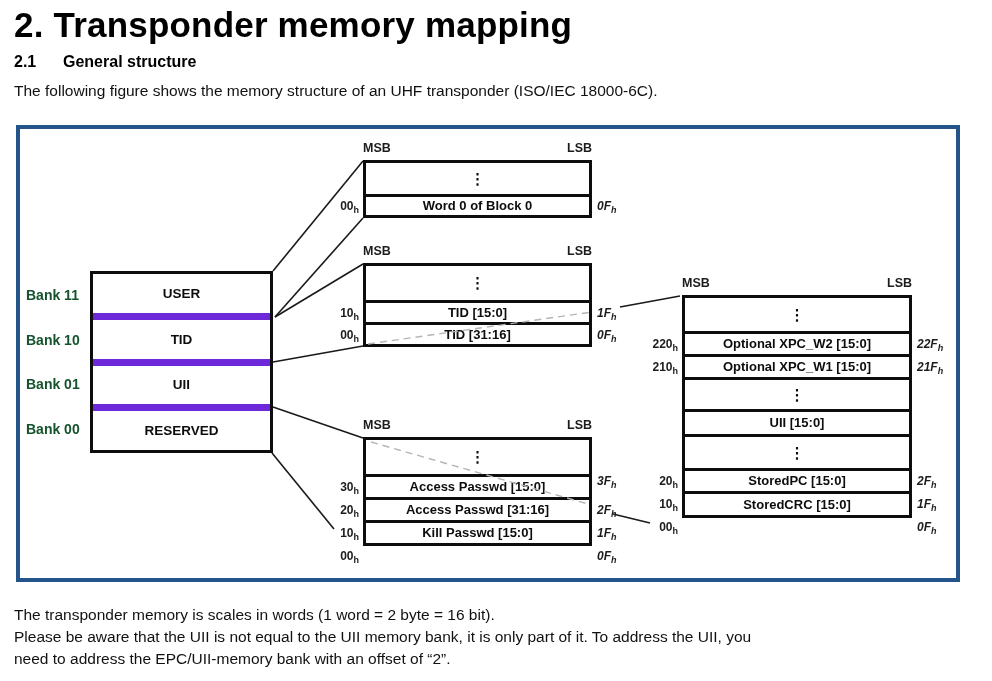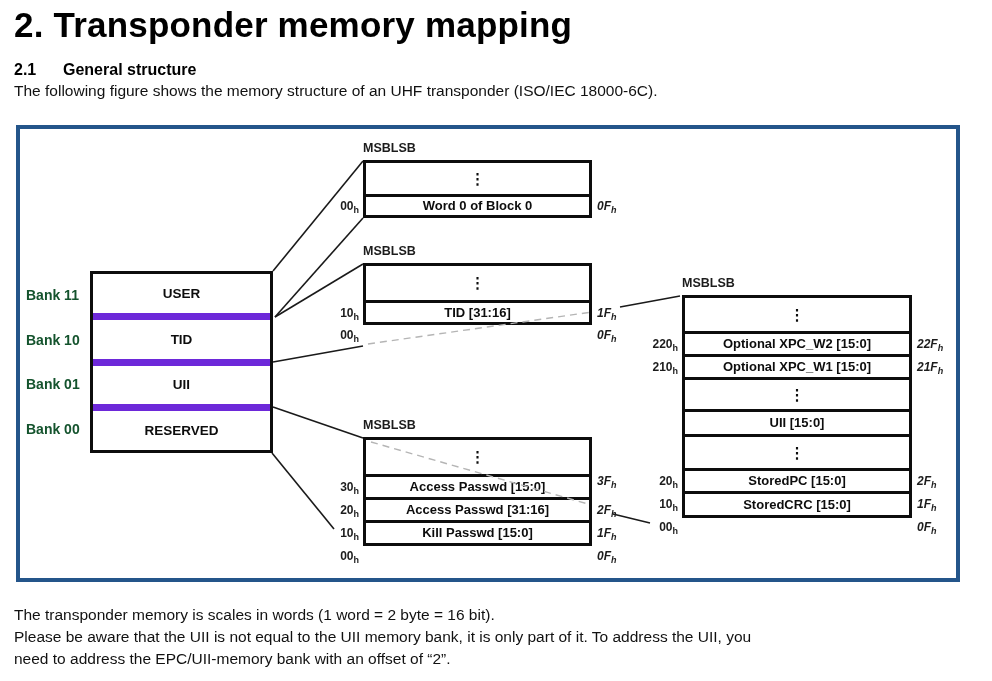--- a/index.html
+++ b/index.html
@@ -4,36 +4,36 @@
 <style>
   html,body{margin:0;padding:0;}
   body{
     width:992px;height:681px;background:#ffffff;position:relative;
     font-family:"Liberation Sans", sans-serif;color:#1a1a1a;overflow:hidden;
   }
   .abs{position:absolute;}
 
   .doc-title{left:14px;top:5px;font-size:35px;font-weight:bold;color:#000;letter-spacing:.2px;}
   .section-heading{left:14px;top:53px;font-size:16px;font-weight:bold;color:#000;}
-  .section-heading .num{display:inline-block;width:49px;margin-top:8px;}
+  .section-heading .num{display:inline-block;width:49px;}
   .intro{left:14px;top:82px;font-size:15.5px;color:#111;}
 
   .figure{
     left:16px;top:125px;width:944px;height:457px;box-sizing:border-box;
     border:4px solid #24558a;background:#fff;
   }
 
   
   .blk{position:absolute;box-sizing:border-box;border:3px solid #0d0d0d;background:#fff;z-index:2;}
   .row{border-top:3px solid #0d0d0d;font-weight:bold;font-size:13px;color:#0d0d0d;
        text-align:center;overflow:hidden;}
   .row.first{border-top:none;}
   .dots{display:flex;align-items:center;justify-content:center;font-size:15px;font-weight:bold;color:#0d0d0d;}
 
-  .mlrow{position:absolute;display:flex;justify-content:flex-start;
+  .mlrow{position:absolute;display:flex;justify-content:space-between;
          font-weight:bold;font-size:12.5px;color:#1c1c1c;z-index:2;}
 
   .addr{position:absolute;font-weight:bold;font-size:12px;color:#1c1c1c;
         height:16px;line-height:16px;z-index:2;white-space:nowrap;}
   .addr sub{font-size:9px;line-height:0;}
   .a-l{width:48px;text-align:right;}
   .a-r{width:48px;text-align:left;font-style:italic;}
 
   
   .bank-box{position:absolute;left:70px;top:142px;width:183px;height:182px;box-sizing:border-box;
@@ -83,20 +83,21 @@
   </div>
   <div class="addr a-l" style="left:291px;top:69px"><span>00</span><sub>h</sub></div>
   <div class="addr a-r" style="left:577px;top:69px"><span>0F</span><sub>h</sub></div>
 
   <div class="mlrow" style="left:343px;top:115px;width:229px">
     <span>MSB</span>
     <span>LSB</span>
   </div>
   <div class="blk" style="left:343px;top:134px;width:229px">
     <div class="row first dots" style="height:34px">⋮</div>
+    <div class="row" style="height:19px;line-height:19px">TID [15:0]</div>
     <div class="row" style="height:19px;line-height:19px">TID [31:16]</div>
   </div>
   <div class="addr a-l" style="left:291px;top:176px"><span>10</span><sub>h</sub></div>
   <div class="addr a-l" style="left:291px;top:198px"><span>00</span><sub>h</sub></div>
   <div class="addr a-r" style="left:577px;top:176px"><span>1F</span><sub>h</sub></div>
   <div class="addr a-r" style="left:577px;top:198px"><span>0F</span><sub>h</sub></div>
 
   <div class="mlrow" style="left:343px;top:289px;width:229px">
     <span>MSB</span>
     <span>LSB</span>

